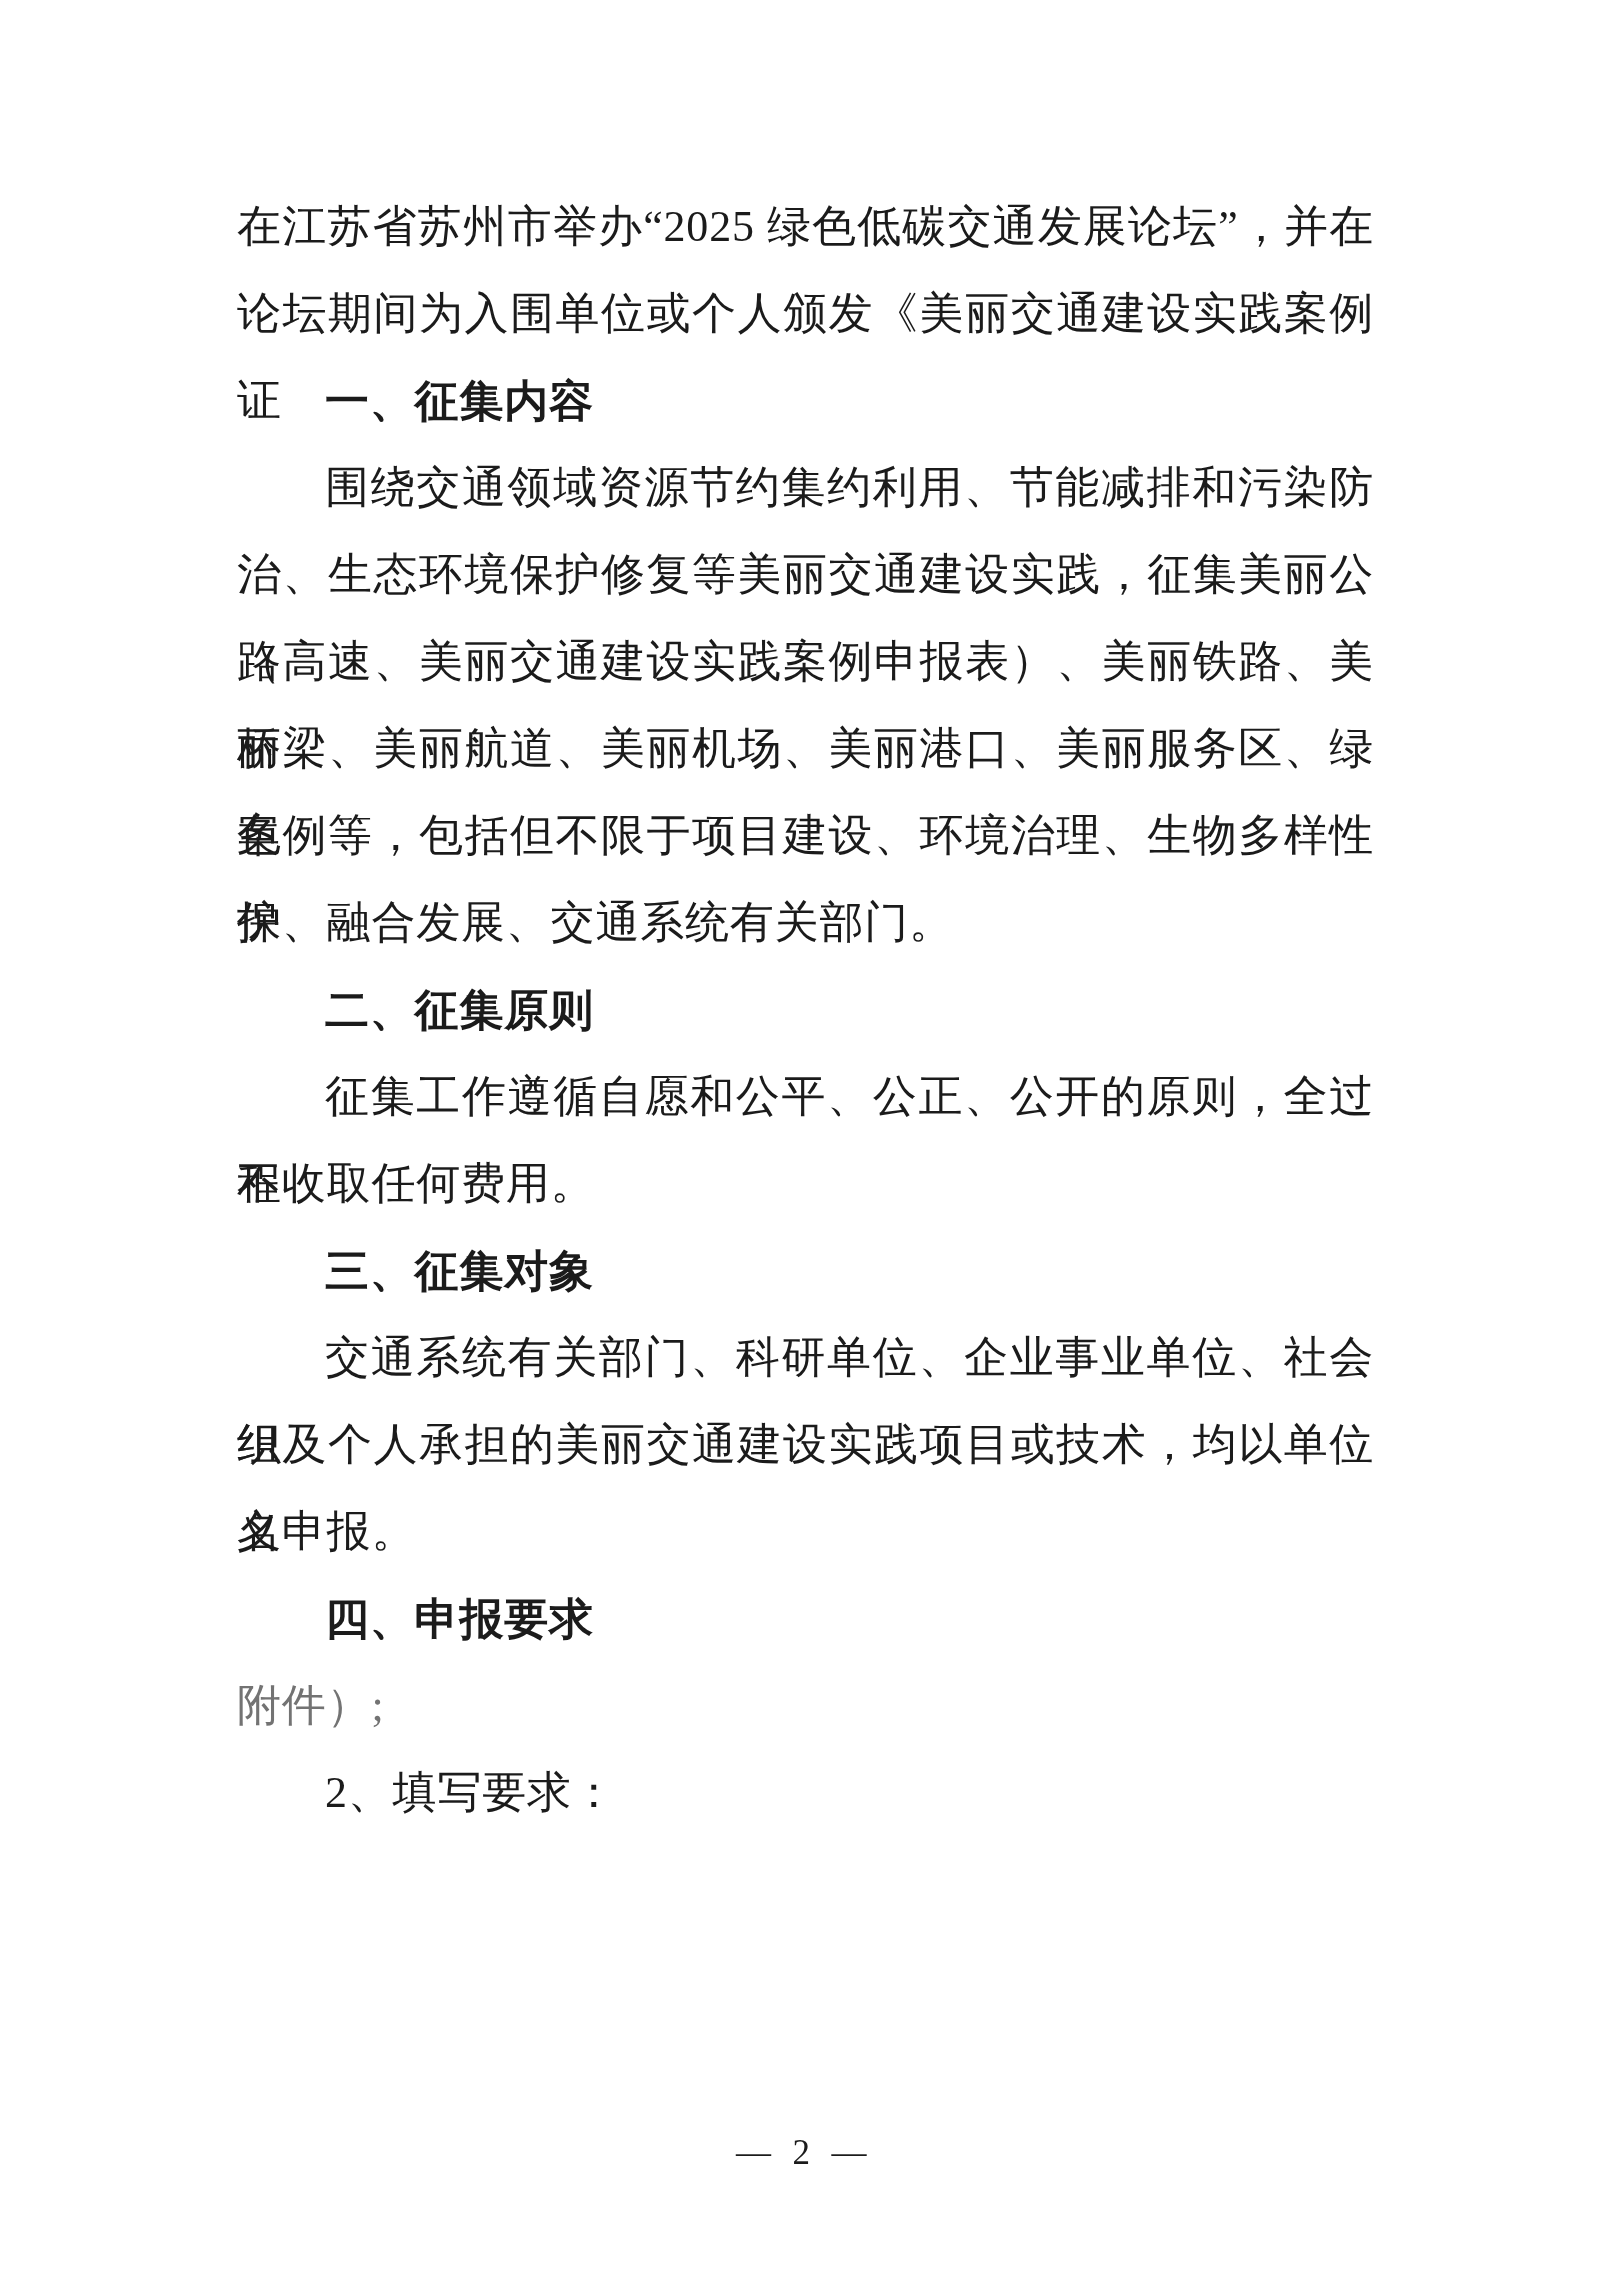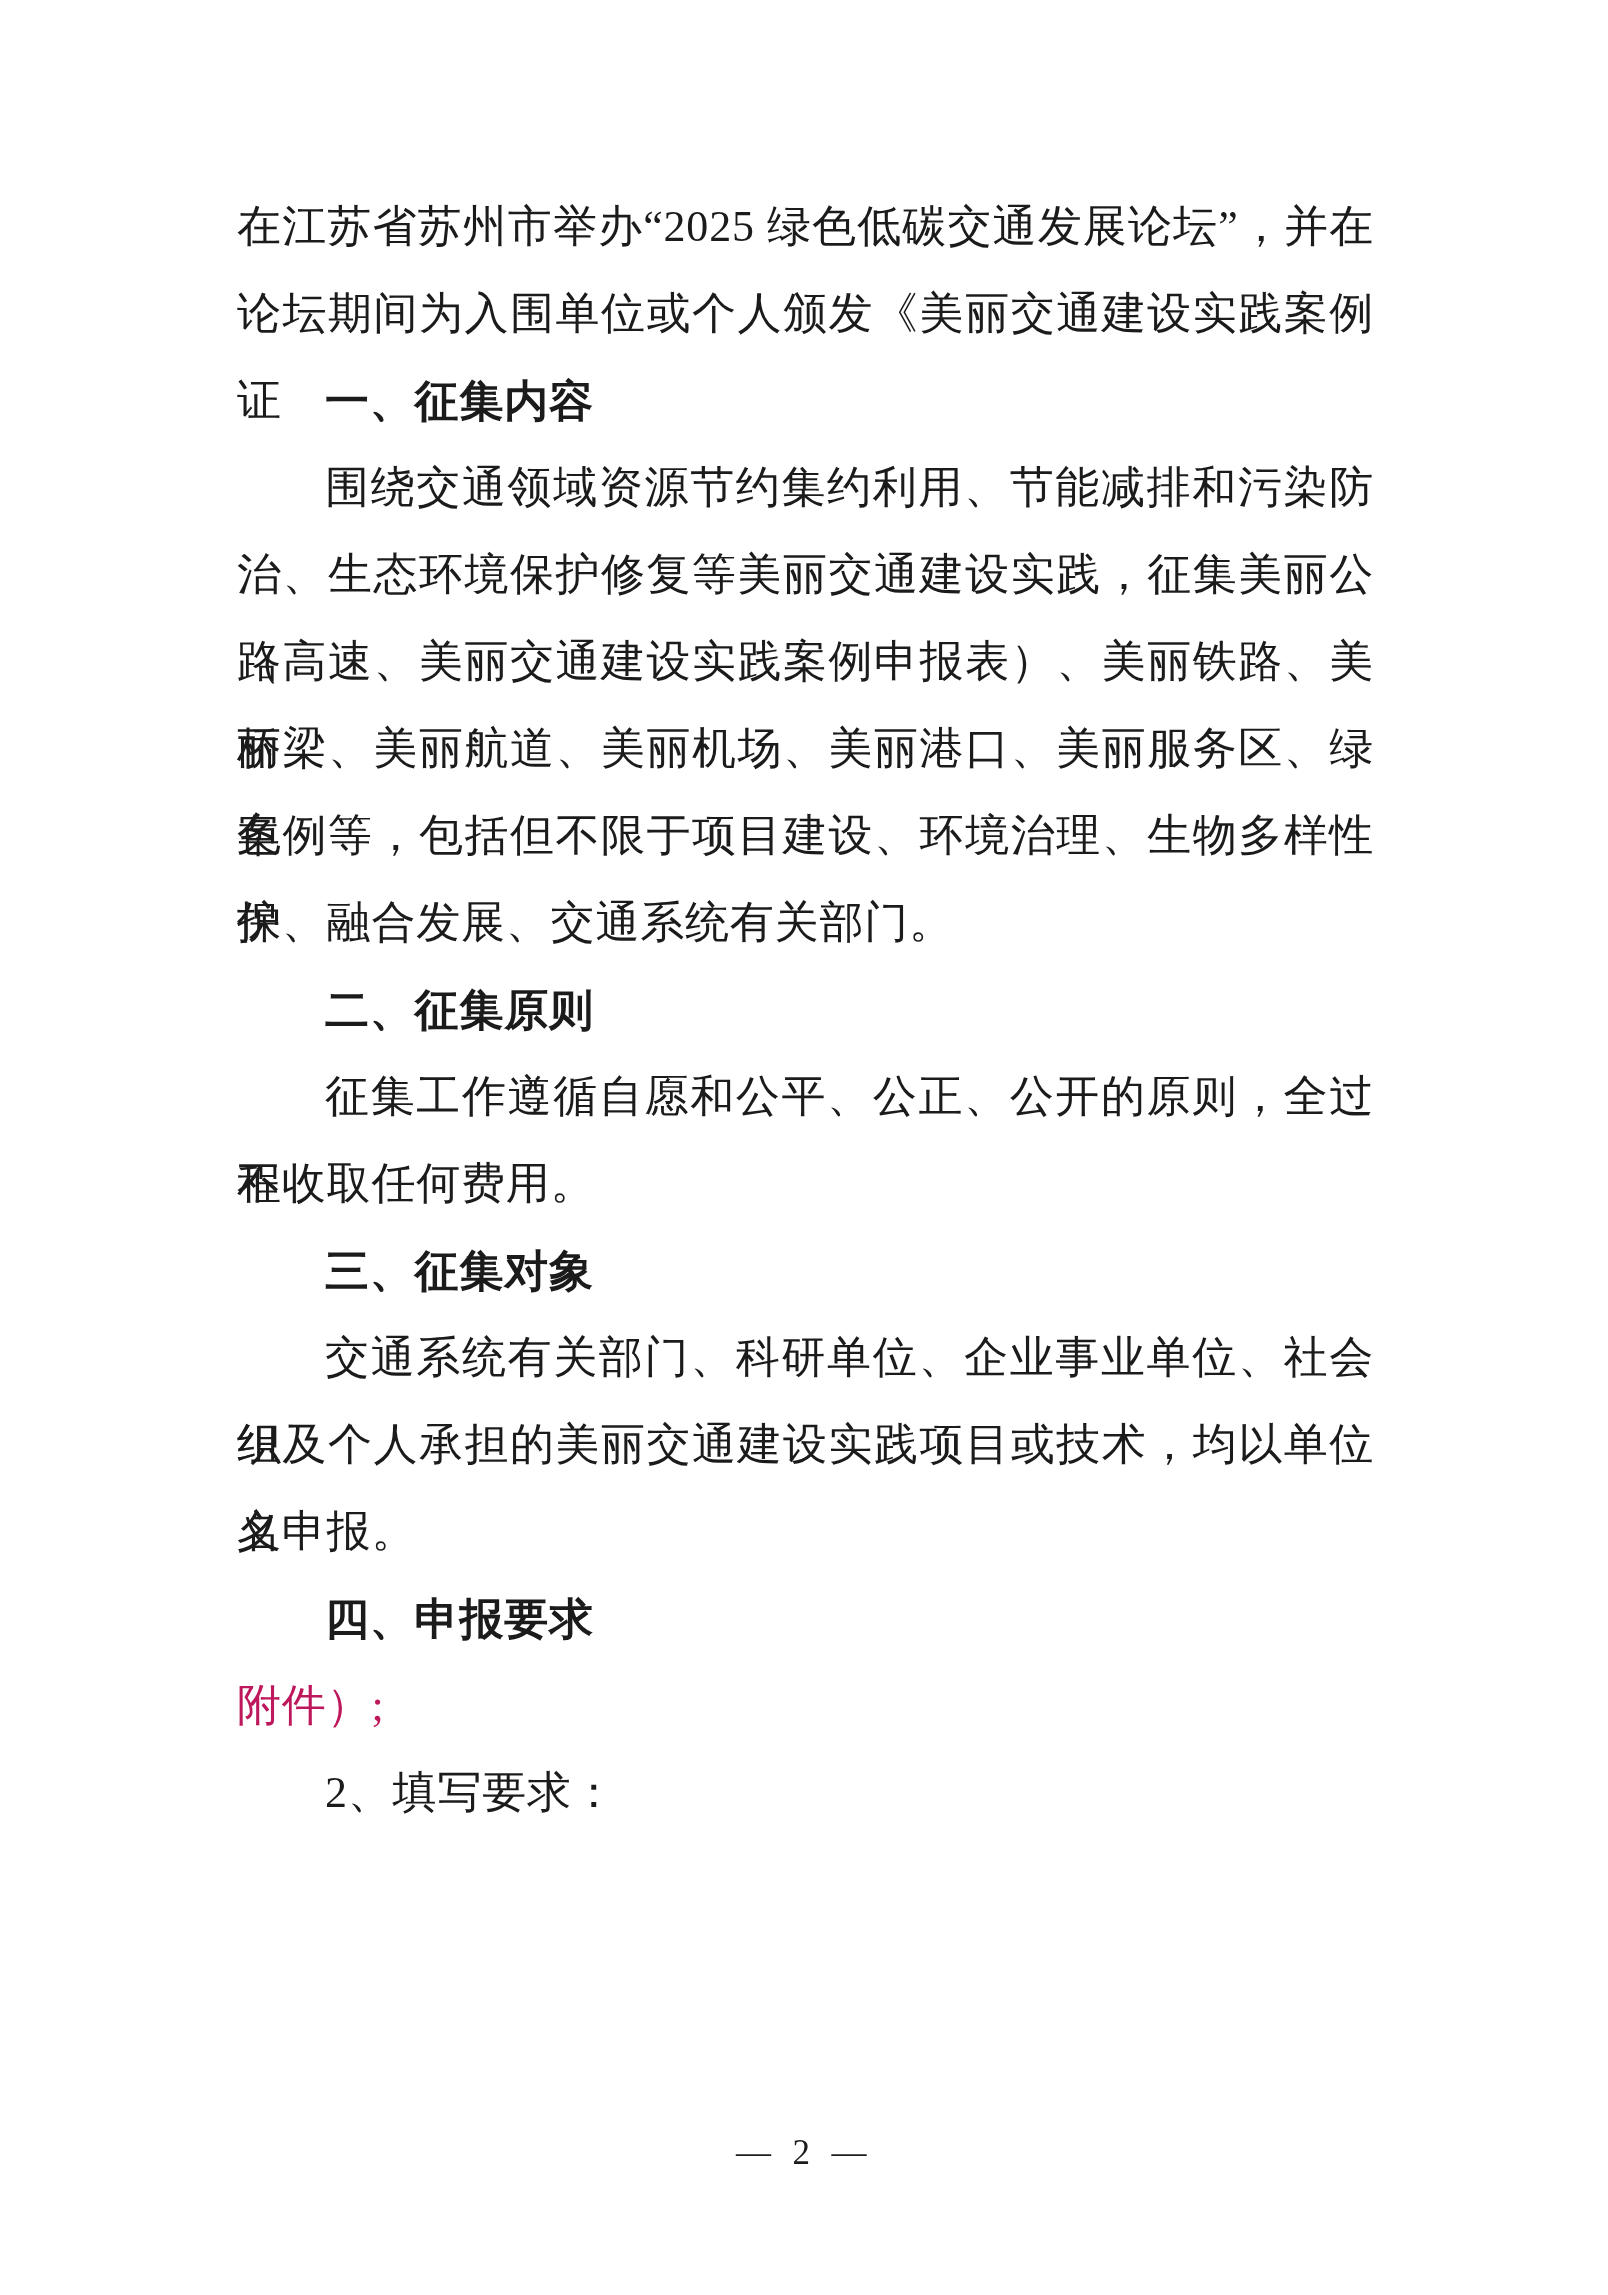--- a/index.html
+++ b/index.html
@@ -70,20 +70,20 @@
       <p class="line fill" style="color: rgb(27, 27, 27);">案例等，包括但不限于项目建设、环境治理、生物多样性保</p>
       <p class="line" style="color: rgb(27, 27, 27);">护、融合发展、交通系统有关部门。</p>
       <p class="line heading" style="text-indent: 2em; color: rgb(27, 27, 27);">二、征集原则</p>
       <p class="line fill" style="text-indent: 2em; color: rgb(27, 27, 27);">征集工作遵循自愿和公平、公正、公开的原则，全过程</p>
       <p class="line" style="color: rgb(27, 27, 27);">不收取任何费用。</p>
       <p class="line heading" style="text-indent: 2em; color: rgb(27, 27, 27);">三、征集对象</p>
       <p class="line fill" style="text-indent: 2em; color: rgb(27, 27, 27);">交通系统有关部门、科研单位、企业事业单位、社会组</p>
       <p class="line fill" style="color: rgb(27, 27, 27);">织及个人承担的美丽交通建设实践项目或技术，均以单位名</p>
       <p class="line" style="color: rgb(27, 27, 27);">义申报。</p>
       <p class="line heading" style="text-indent: 2em; color: rgb(27, 27, 27);">四、申报要求</p>
-      <p class="line" style="color: #be185d;">附件）;</p>
+      <p class="line" style="color: #737373;">附件）;</p>
       <p class="line" style="text-indent: 2em; color: rgb(27, 27, 27);">2、填写要求：</p>
     </main>
   <footer class="footer">
     <span class="page-number">— 2 —</span>
   </footer>
 </div>
 
 
 </body></html>

